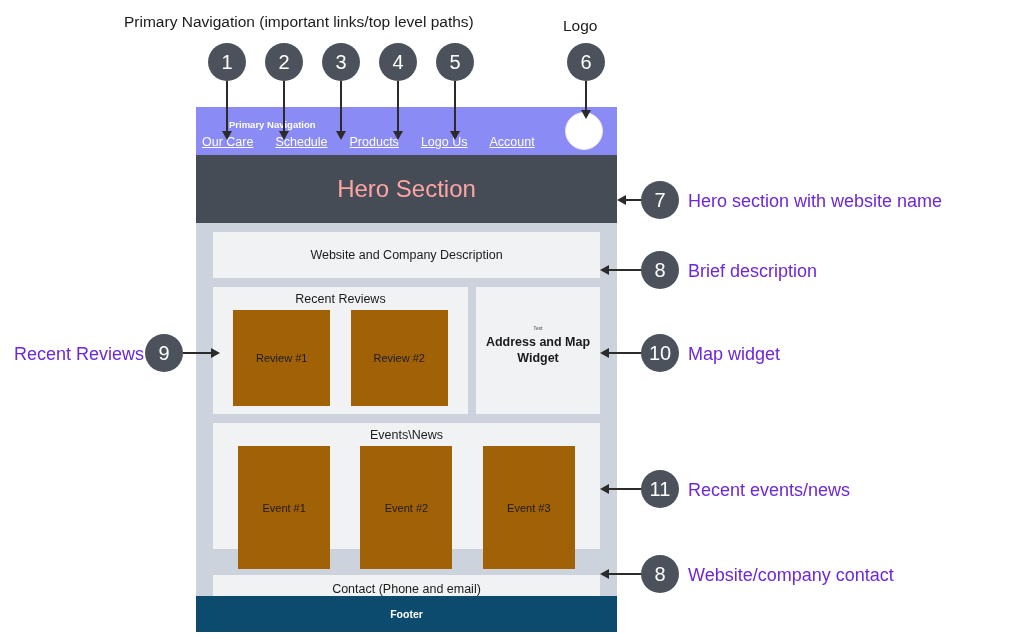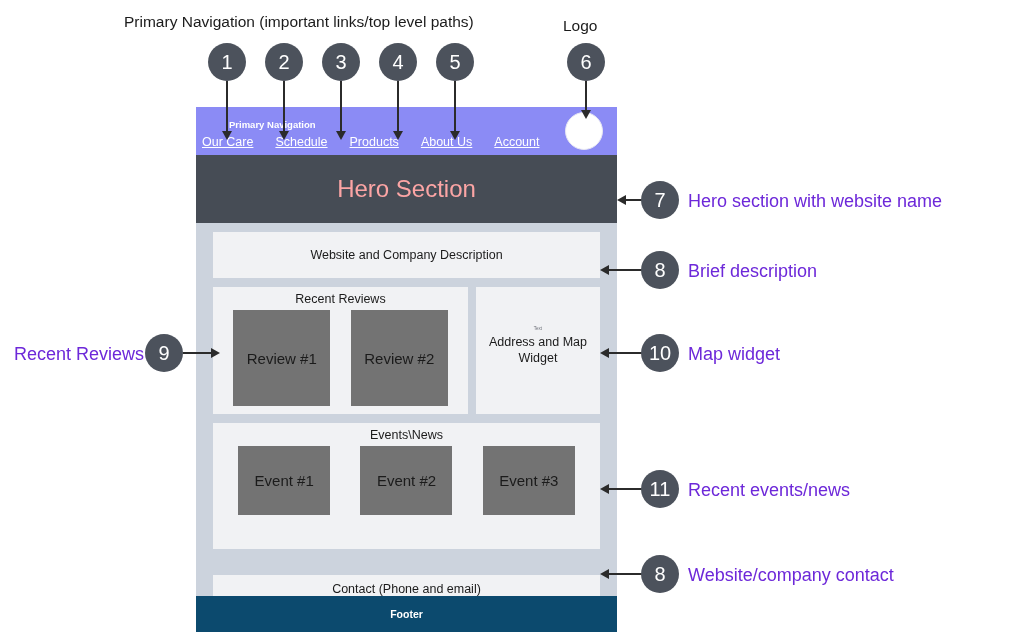--- a/index.html
+++ b/index.html
@@ -186,35 +186,36 @@
     font-size: 12.5px;
     margin-bottom: 4px;
   }
   .tile-row {
     display: flex;
     justify-content: space-around;
     padding: 0 10px;
     box-sizing: border-box;
   }
   .tile {
-    background: #737373;
-    display: flex;
-    align-items: center;
-    justify-content: center;
-    font-size: 15px;
+    background: #a16207;
+    display: flex;
+    align-items: center;
+    justify-content: center;
+    font-size: 11px;
     color: #1b1b1b;
   }
   .review-tile { width: 97px; height: 96px; }
   #map-card {
     flex: 1 1 auto;
     height: 127px;
     position: relative;
     display: flex;
     align-items: center;
     justify-content: center;
+    font-weight: bold;
   }
   #map-text-micro {
     position: absolute;
     top: 39px;
     left: 0; right: 0;
     text-align: center;
     font-size: 4.5px;
     color: #6b6f77;
   }
   #map-label {
@@ -222,21 +223,21 @@
     font-size: 12.5px;
     line-height: 1.25;
     padding: 0 8px;
   }
   #events-card {
     height: 126px;
     margin-top: 9px;
     padding-top: 5px;
     box-sizing: border-box;
   }
-  .event-tile { width: 92px; height: 69px; }
+  .event-tile { width: 92px; height: 123px; }
   #contact-card {
     height: 28px;
     margin-top: 26px;
     display: flex;
     align-items: center;
     justify-content: center;
     font-size: 12.5px;
   }
   #footer {
     position: absolute;
@@ -282,21 +283,21 @@
 <div class="arrow-down" style="left:581px;top:110px;"></div>
 
 <div id="mockup">
 
   <div id="navbar">
     <div id="nav-caption">Primary Navigation</div>
     <div id="nav-links">
       <span class="nav-link">Our Care</span>
       <span class="nav-link">Schedule</span>
       <span class="nav-link">Products</span>
-      <span class="nav-link">About Us</span>
+      <span class="nav-link">Logo Us</span>
       <span class="nav-link">Account</span>
     </div>
     <div id="logo-circle"></div>
   </div>
 
   <div id="hero">
     <span>Hero Section</span>
   </div>
 
   <div id="mock-body">

